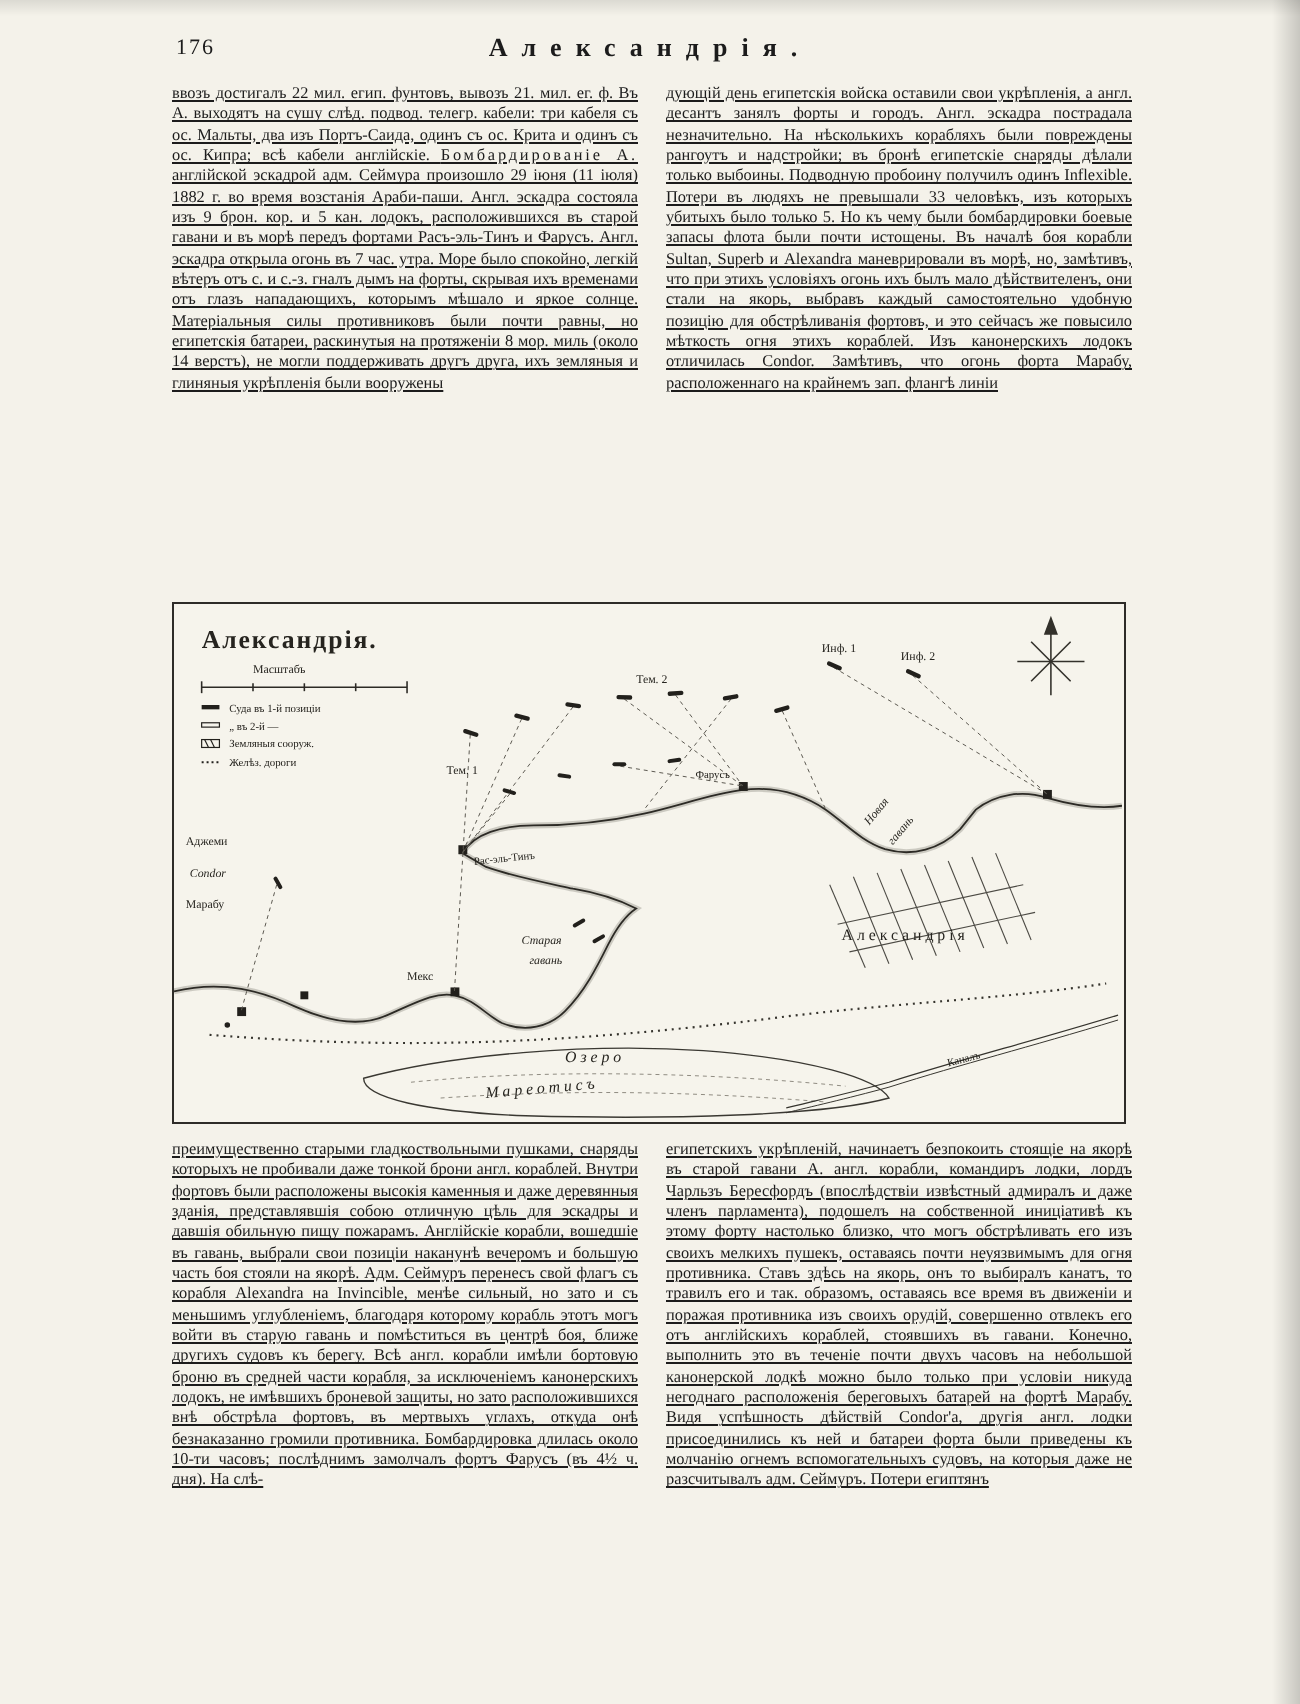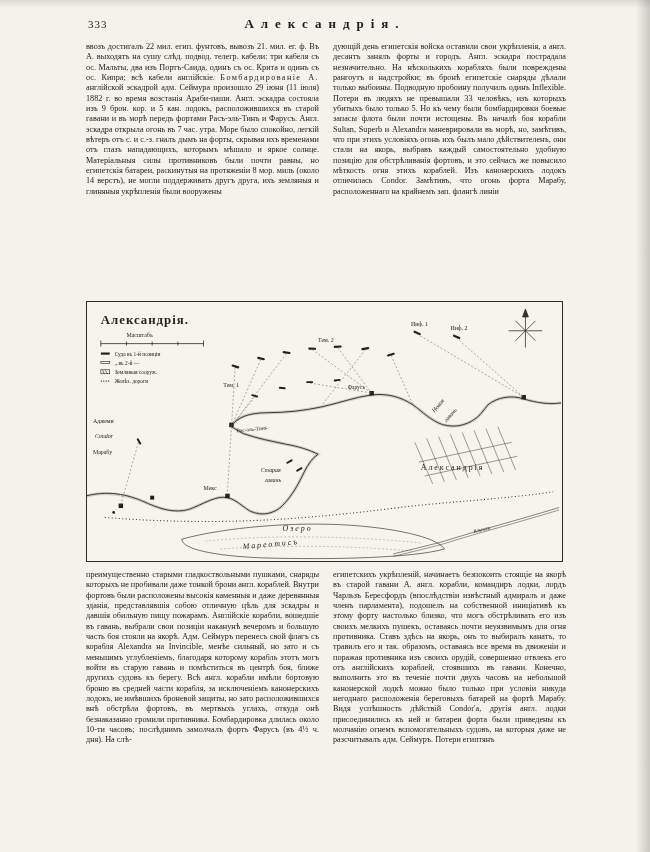--- a/index.html
+++ b/index.html
@@ -18,42 +18,42 @@
     background:linear-gradient(to bottom, rgba(0,0,0,0.10), rgba(0,0,0,0));
     pointer-events:none;
   }
   .pagenum{position:absolute;left:88px;top:18px;font-size:11px;letter-spacing:1px;}
   .pagetitle{
     position:absolute;top:16px;left:0;width:100%;text-align:center;
     font-size:13px;font-weight:bold;letter-spacing:7px;
   }
   .content{position:absolute;left:86px;top:42px;width:480px;}
   .cols{display:flex;gap:14px;text-align:justify;font-size:8.2px;line-height:1.26;}
-  .col{width:233px;overflow:hidden;}
+  .col{width:233px;overflow:hidden;text-decoration:underline;}
   .cols.top .col{height:250px;}
   .cols.bottom .col{height:240px;}
   .emph{letter-spacing:1.4px;}
   .map-figure{
     margin:9px 0 8px 0;border:1.2px solid #2e2c28;background:#f6f4ec;
     width:477px;box-sizing:border-box;
   }
   .map-figure svg{display:block;}
   svg text{font-family:"Liberation Serif","DejaVu Serif",serif;fill:#26241f;}
   .t6{font-size:6px;} .t55{font-size:5.5px;}
   .ital{font-style:italic;}
   .maptitle{font-size:13px;font-weight:bold;letter-spacing:1px;}
   .citylbl{font-size:8px;letter-spacing:2px;}
   .lakelbl{font-size:8px;font-style:italic;letter-spacing:2px;}
 </style>
 </head>
 <body>
 
 <div class="page">
 
-  <div class="pagenum">333</div>
+  <div class="pagenum">176</div>
   <div class="pagetitle">Александрія.</div>
 
   <div class="content">
 
     <div class="cols top">
       <div class="col"><span>ввозъ достигалъ 22 мил. егип. фунтовъ, вывозъ 21. мил. ег. ф. Въ А. выходятъ на сушу слѣд. подвод. телегр. кабели: три кабеля съ ос. Мальты, два изъ Портъ-Саида, одинъ съ ос. Крита и одинъ съ ос. Кипра; всѣ кабели англійскіе. </span><span class="emph">Бомбардированіе А.</span><span> англійской эскадрой адм. Сеймура произошло 29 іюня (11 іюля) 1882 г. во время возстанія Араби-паши. Англ. эскадра состояла изъ 9 брон. кор. и 5 кан. лодокъ, расположившихся въ старой гавани и въ морѣ передъ фортами Расъ-эль-Тинъ и Фарусъ. Англ. эскадра открыла огонь въ 7 час. утра. Море было спокойно, легкій вѣтеръ отъ с. и с.-з. гналъ дымъ на форты, скрывая ихъ временами отъ глазъ нападающихъ, которымъ мѣшало и яркое солнце. Матеріальныя силы противниковъ были почти равны, но египетскія батареи, раскинутыя на протяженіи 8 мор. миль (около 14 верстъ), не могли поддерживать другъ друга, ихъ земляныя и глиняныя укрѣпленія были вооружены</span></div>
       <div class="col">дующій день египетскія войска оставили свои укрѣпленія, а англ. десантъ занялъ форты и городъ. Англ. эскадра пострадала незначительно. На нѣсколькихъ корабляхъ были повреждены рангоутъ и надстройки; въ бронѣ египетскіе снаряды дѣлали только выбоины. Подводную пробоину получилъ одинъ Inflexible. Потери въ людяхъ не превышали 33 человѣкъ, изъ которыхъ убитыхъ было только 5. Но къ чему были бомбардировки боевые запасы флота были почти истощены. Въ началѣ боя корабли Sultan, Superb и Alexandra маневрировали въ морѣ, но, замѣтивъ, что при этихъ условіяхъ огонь ихъ былъ мало дѣйствителенъ, они стали на якорь, выбравъ каждый самостоятельно удобную позицію для обстрѣливанія фортовъ, и это сейчасъ же повысило мѣткость огня этихъ кораблей. Изъ канонерскихъ лодокъ отличилась Condor. Замѣтивъ, что огонь форта Марабу, расположеннаго на крайнемъ зап. флангѣ линіи</div>
     </div>
 
     <div class="map-figure">

